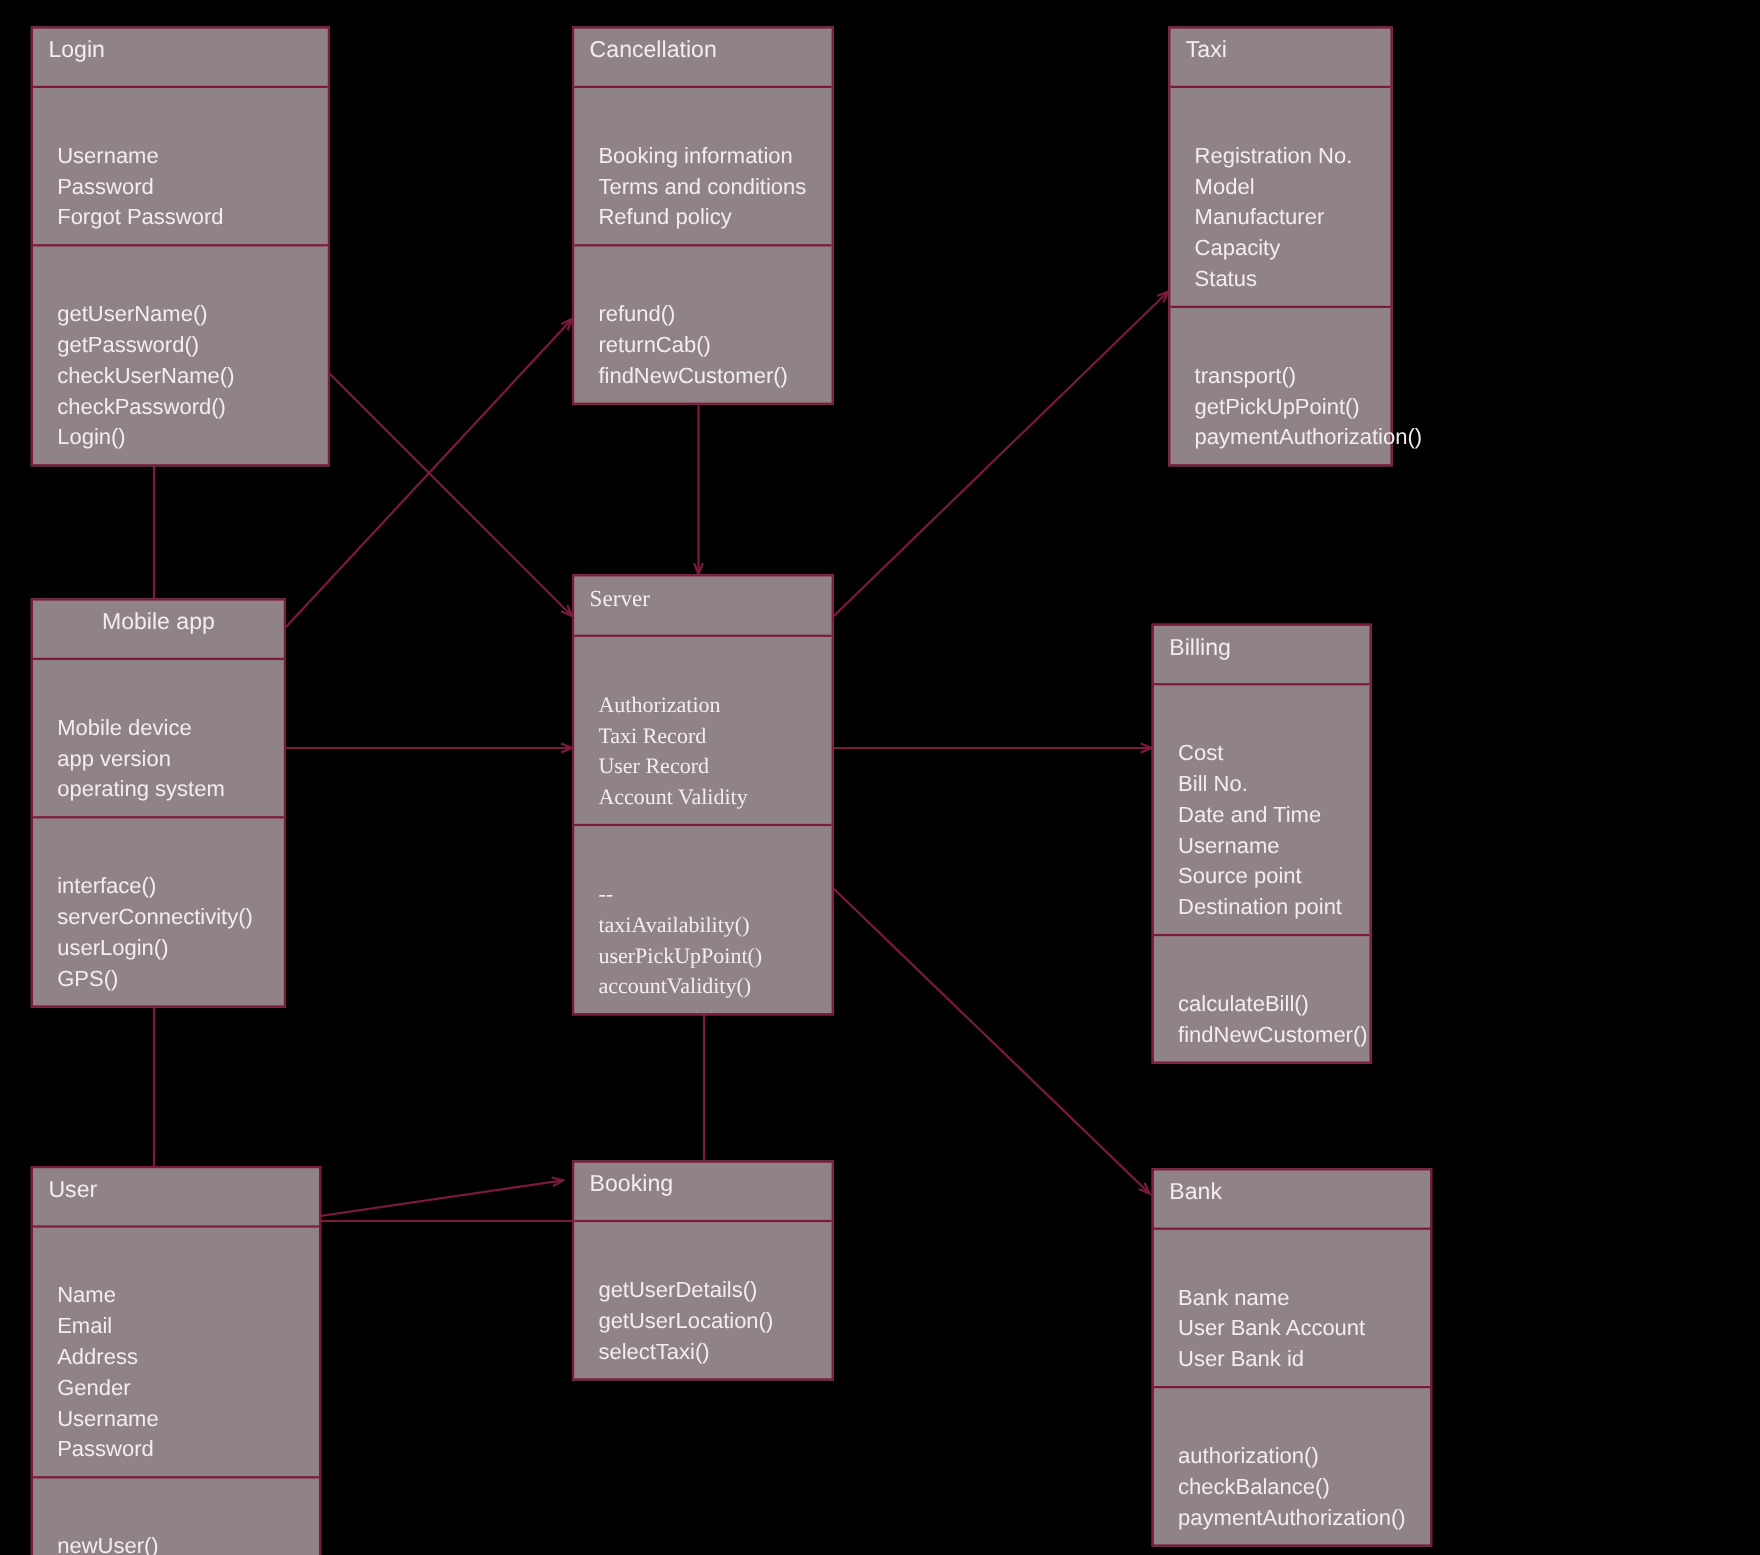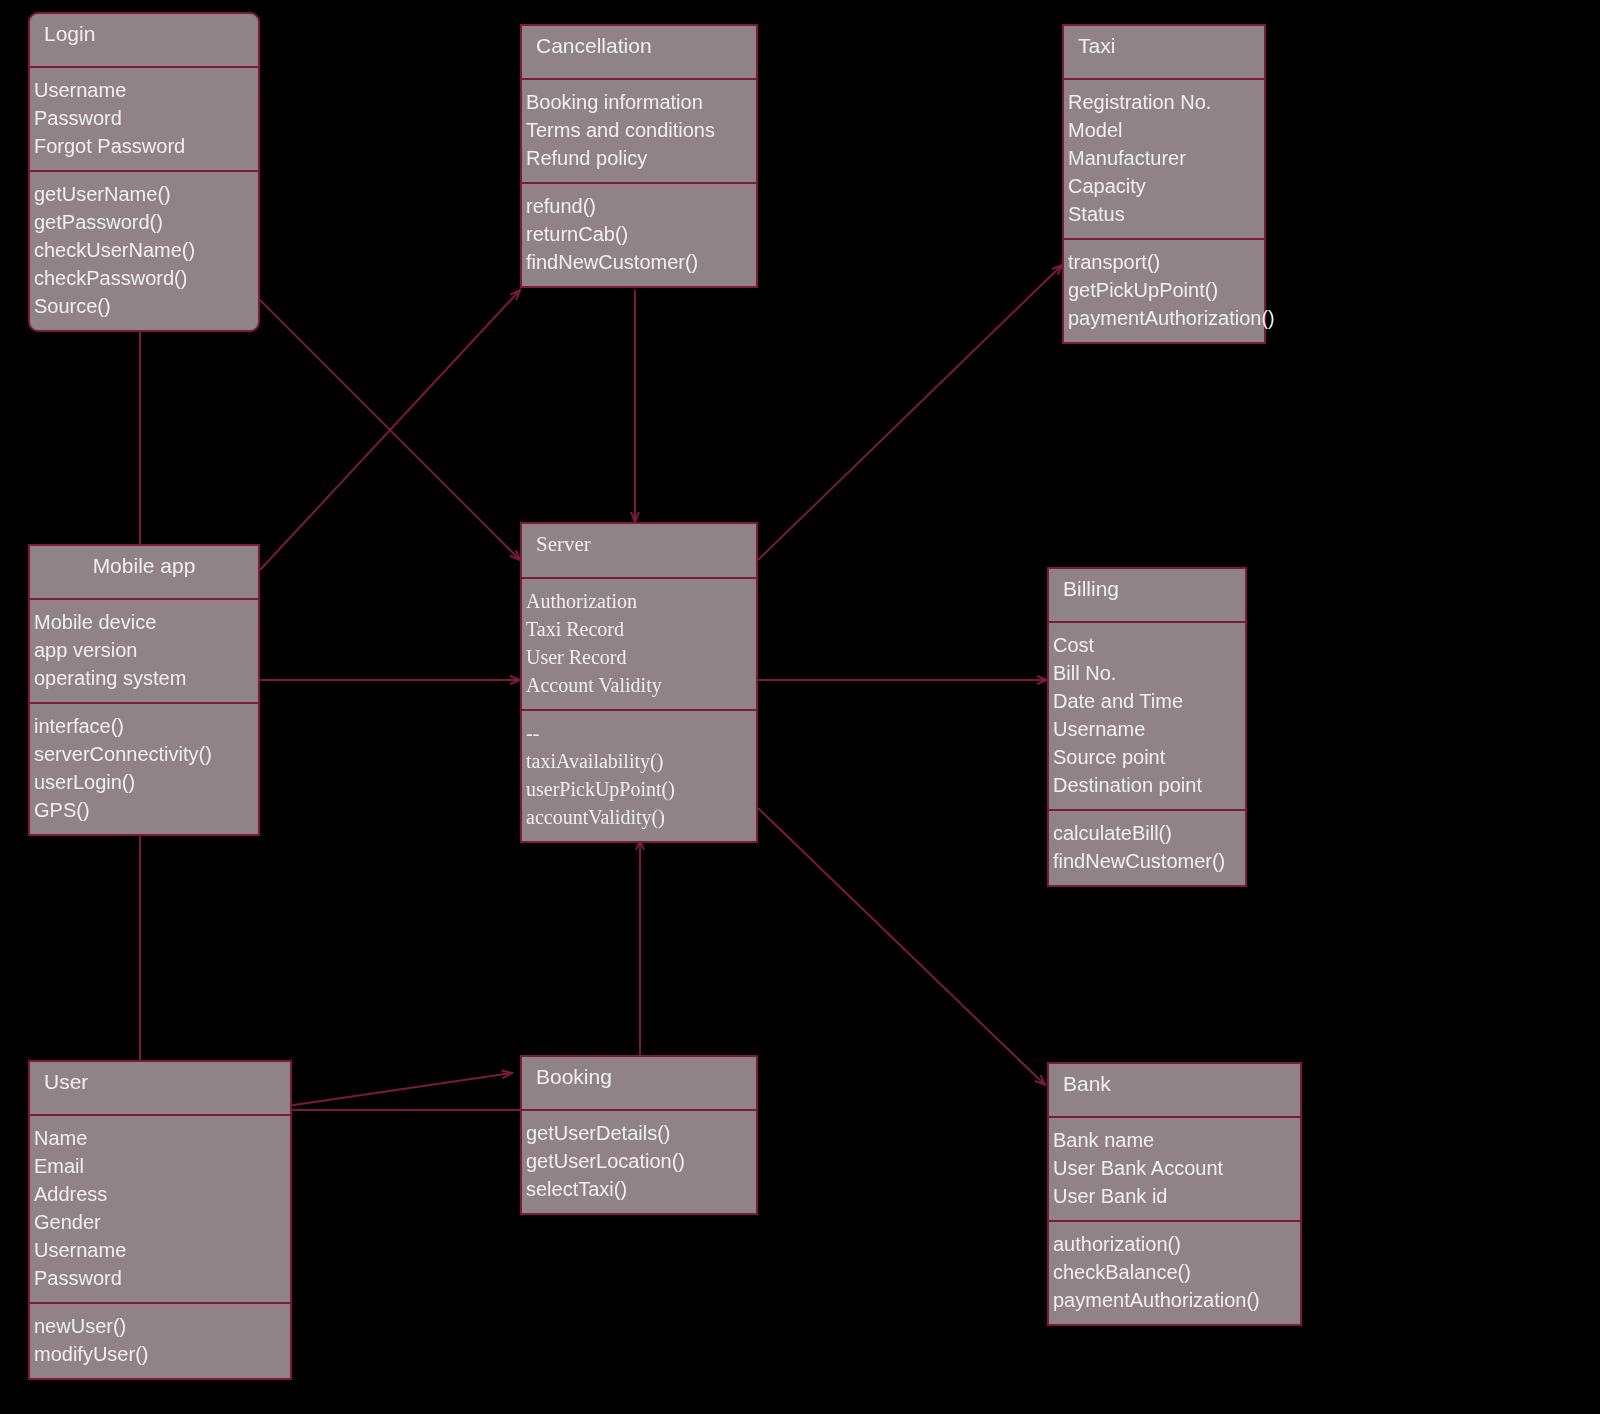--- a/index.html
+++ b/index.html
@@ -20,23 +20,24 @@
   }
   .class-title {
     padding: 8px 14px 20px 14px;
     border-bottom: 2px solid #7d1a3c;
     font-size: 21px;
   }
   .class-title.centered {
     text-align: center;
   }
   .class-section {
-    padding: 8px 14px 10px 4px;
+    padding: 8px 14px 10px 22px;
     border-bottom: 2px solid #7d1a3c;
     line-height: 1.4;
+    margin-top: 40px;
   }
   .class-section:last-child {
     border-bottom: none;
   }
   svg.connectors {
     position: absolute;
     top: 0;
     left: 0;
     width: 1600px;
     height: 1414px;
@@ -70,33 +71,33 @@
   <line x1="140" y1="1060" x2="140" y2="822" stroke="#7d1a3c" stroke-width="2" marker-end="url(#arrow)"></line>
 
   <line x1="260" y1="1110" x2="520" y2="1110" stroke="#7d1a3c" stroke-width="2"></line>
   <line x1="260" y1="1110" x2="512" y2="1073" stroke="#7d1a3c" stroke-width="2" marker-end="url(#arrow)"></line>
 
   <line x1="640" y1="1055" x2="640" y2="840" stroke="#7d1a3c" stroke-width="2" marker-end="url(#arrow)"></line>
 
   <line x1="758" y1="808" x2="1045" y2="1085" stroke="#7d1a3c" stroke-width="2" marker-end="url(#arrow)"></line>
 </svg>
 
-<div class="class-box" style="left:28px; top:12px; width:232px;border-radius:10px;">
+<div class="class-box" style="left:28px; top:24px; width:272px;">
   <div class="class-title">Login</div>
   <div class="class-section">
     <div>Username</div>
     <div>Password</div>
     <div>Forgot Password</div>
   </div>
   <div class="class-section">
     <div>getUserName()</div>
     <div>getPassword()</div>
     <div>checkUserName()</div>
     <div>checkPassword()</div>
-    <div>Source()</div>
+    <div>Login()</div>
   </div>
 </div>
 
 <div class="class-box" style="left:520px; top:24px; width:238px;">
   <div class="class-title">Cancellation</div>
   <div class="class-section">
     <div>Booking information</div>
     <div>Terms and conditions</div>
     <div>Refund policy</div>
   </div>

